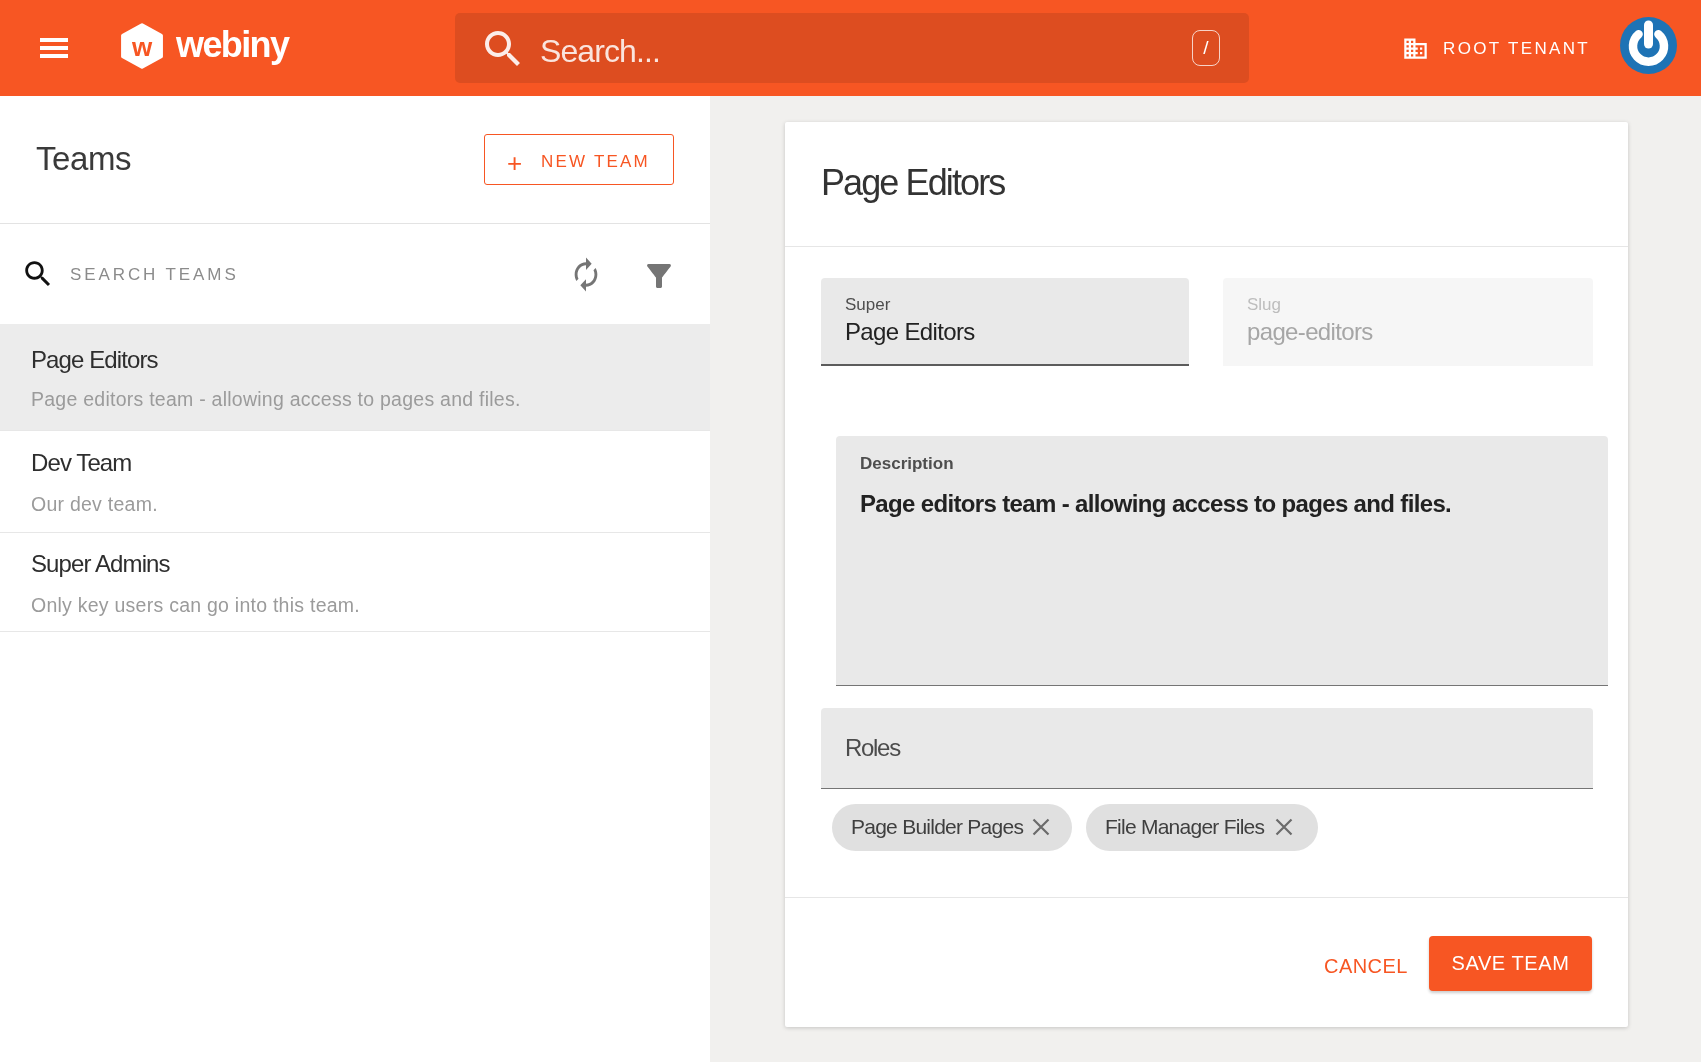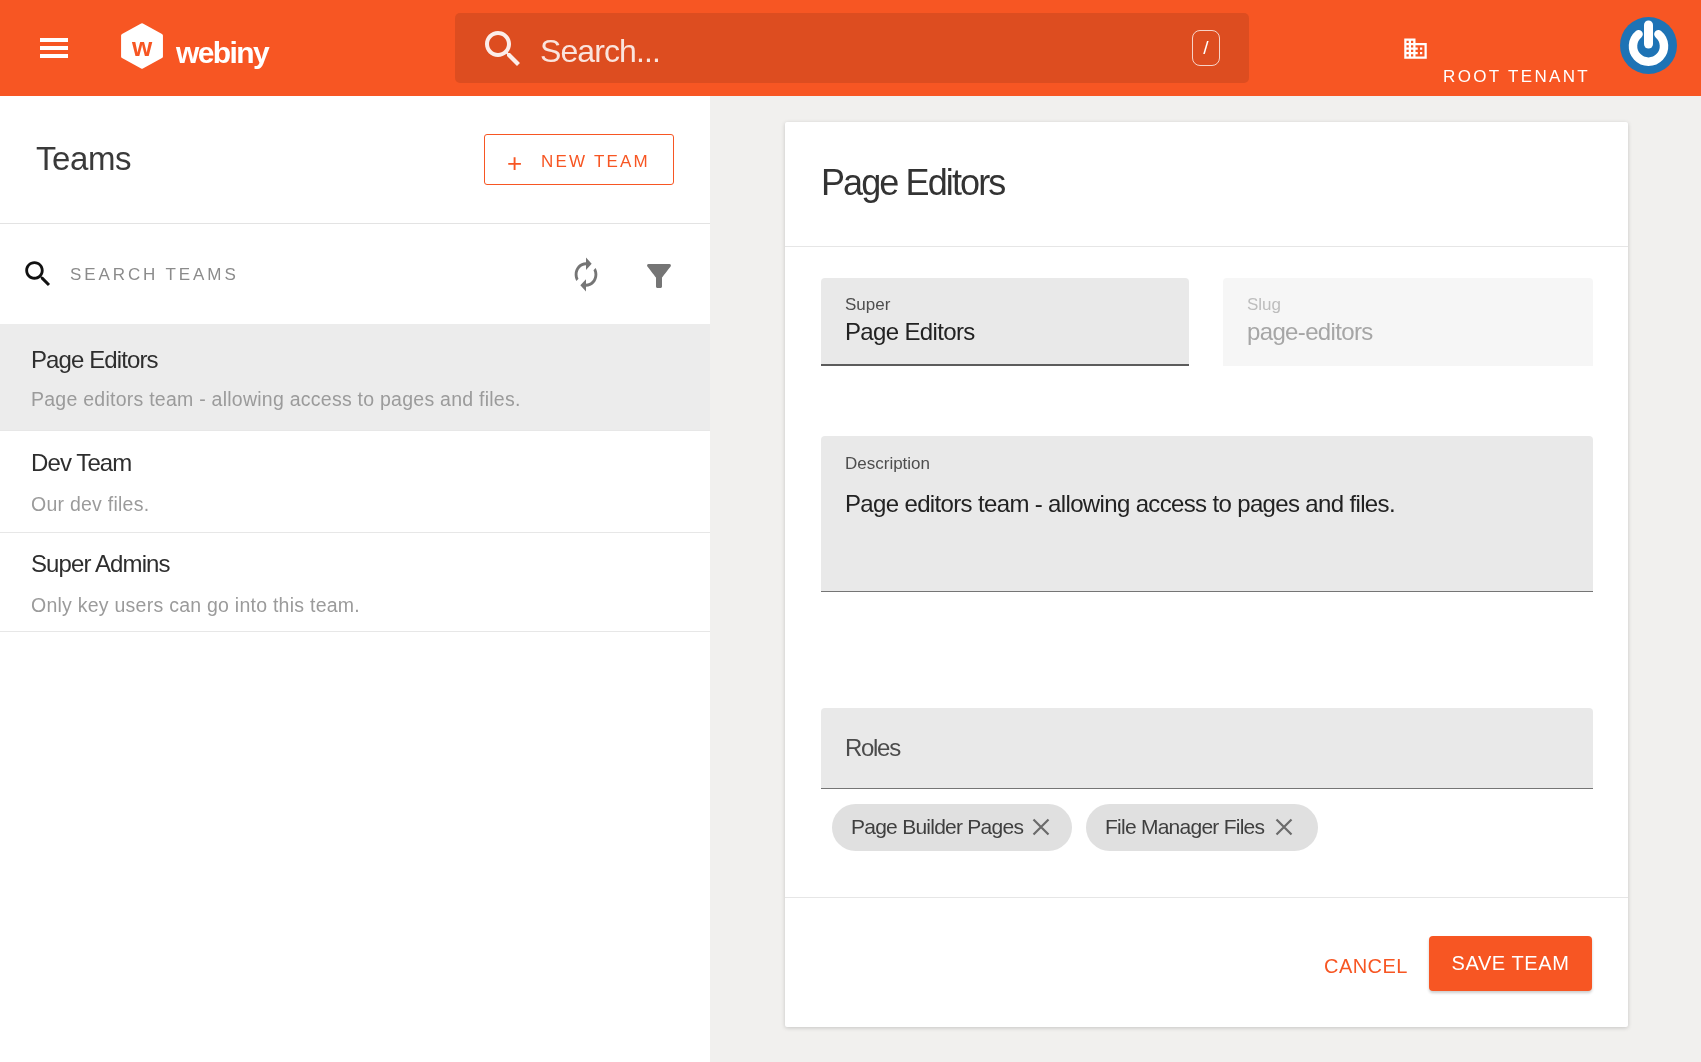--- a/index.html
+++ b/index.html
@@ -4,27 +4,27 @@
 <style>
   * { margin:0; padding:0; box-sizing:border-box; }
   html,body { width:1701px; height:1062px; overflow:hidden; }
   body { font-family:"Liberation Sans", sans-serif; position:relative; background:#f1f0ee; }
 
   
   .topbar { position:absolute; left:0; top:0; width:1701px; height:96px; background:#f75623; }
   .burger { position:absolute; left:40px; top:38px; width:28px; height:20px; }
   .burger div { position:absolute; left:0; width:28px; height:3.5px; background:#fff; }
   .logo-hex { position:absolute; left:121px; top:23px; }
-  .wordmark { position:absolute; left:176px; top:36px; color:#fff; font-size:30px; font-weight:bold; letter-spacing:-1.6px; }
+  .wordmark { position:absolute; left:176px; top:24px; color:#fff; font-size:36px; font-weight:bold; letter-spacing:-1.6px; }
   .searchbox { position:absolute; left:455px; top:13px; width:794px; height:70px; background:#dd4d20; border-radius:5px; }
   .searchbox svg { position:absolute; left:24px; top:12px; }
   .search-ph { position:absolute; left:85px; top:20px; font-size:32px; letter-spacing:-0.9px; color:rgba(255,255,255,0.85); }
   .slashkey { position:absolute; left:737px; top:17px; width:28px; height:36px; border:1.5px solid rgba(255,255,255,0.75); border-radius:8px; color:#fff; font-size:19px; text-align:center; line-height:33px; }
   .tenant { position:absolute; left:1402px; top:35px; color:#fff; }
-  .tenant-label { position:absolute; left:1443px; top:39px; font-size:17px; letter-spacing:2.35px; color:#fff;margin-top:28px; }
+  .tenant-label { position:absolute; left:1443px; top:39px; font-size:17px; letter-spacing:2.35px; color:#fff; }
   .avatar { position:absolute; left:1620px; top:17px; width:57px; height:57px; border-radius:50%; background:#1e73b5; }
 
   
   .left { position:absolute; left:0; top:96px; width:710px; height:966px; background:#fff; }
   .lp-title { position:absolute; left:36px; top:140px; font-size:33px; letter-spacing:-0.4px; color:#3a3a3a; }
   .newteam { position:absolute; left:484px; top:134px; width:190px; height:51px; border:1.5px solid #f75623; border-radius:3px; color:#f75623; }
   .newteam .plus { position:absolute; left:22px; top:13px; font-size:26px; font-weight:400; }
   .newteam .txt { position:absolute; left:56px; top:17px; font-size:17px; letter-spacing:2.2px; }
   .hr1 { position:absolute; left:0; top:223px; width:710px; height:1px; background:#e3e3e3; }
   .srow-icon { position:absolute; left:21px; top:257px; }
@@ -43,21 +43,21 @@
   .card-title { position:absolute; left:36px; top:40px; font-size:36px; letter-spacing:-1.9px; color:#333; }
   .card-hr { position:absolute; left:0; top:124px; width:843px; height:1px; background:#e6e6e6; }
 
   .fld { position:absolute; border-radius:4px 4px 0 0; }
   .fld .lab { position:absolute; left:24px; font-size:17px; color:#4e4e4e; }
   .fld .val { position:absolute; left:24px; font-size:24px; letter-spacing:-0.65px; color:#222; }
   .f-name { left:36px; top:156px; width:368px; height:88px; background:#e9e9e9; border-bottom:2px solid #5c5c5c; }
   .f-slug { left:438px; top:156px; width:370px; height:88px; background:#f6f6f6; }
   .f-slug .lab { color:#bdbdbd; }
   .f-slug .val { color:#a6a6a6; }
-  .f-desc { left:36px; top:314px; width:772px; height:156px; background:#e9e9e9; border-bottom:1.5px solid #757575; }
+  .f-desc { left:51px; top:314px; width:772px; height:250px; background:#e9e9e9; border-bottom:1.5px solid #757575;font-weight:bold; }
   .f-roles { left:36px; top:586px; width:772px; height:81px; background:#e9e9e9; border-bottom:1.5px solid #757575; }
   .f-roles .lab2 { position:absolute; left:24px; top:26px; font-size:24px; letter-spacing:-1.3px; color:#4c4c4c; }
 
   .chip { position:absolute; height:47px; background:#e0e0e0; border-radius:24px; color:#3f3f3f; font-size:21px; letter-spacing:-0.75px; white-space:nowrap; }
 
   .foot-hr { position:absolute; left:0; top:775px; width:843px; height:1px; background:#e6e6e6; }
   .cancel { position:absolute; left:539px; top:833px; font-size:20px; letter-spacing:0.45px; color:#f75623; }
   .savebtn { position:absolute; left:644px; top:814px; width:163px; height:55px; background:#f75623; border-radius:4px; box-shadow:0 2px 3px rgba(0,0,0,0.2); color:#fff; font-size:20px; letter-spacing:0.6px; text-align:center; line-height:55px; }
 </style>
 </head>
@@ -112,21 +112,21 @@
     <path fill="#757575" d="M4.25 5.61C6.27 8.2 10 13 10 13v6c0 .55.45 1 1 1h2c.55 0 1-.45 1-1v-6s3.72-4.8 5.74-7.39C20.25 4.95 19.78 4 18.95 4H5.04c-.83 0-1.3.95-.79 1.61z"></path>
   </svg>
 
 <div class="litem sel" style="top:324px; height:106px;">
   <div class="t" style="top:22px;">Page Editors</div>
   <div class="d" style="top:64px;">Page editors team - allowing access to pages and files.</div>
 </div>
 <div class="ldiv" style="top:430px;"></div>
 <div class="litem" style="top:431px; height:101px;">
   <div class="t" style="top:18px;">Dev Team</div>
-  <div class="d" style="top:62px;">Our dev files.</div>
+  <div class="d" style="top:62px;">Our dev team.</div>
 </div>
 <div class="ldiv" style="top:532px;"></div>
 <div class="litem" style="top:533px; height:98px;">
   <div class="t" style="top:17px;">Super Admins</div>
   <div class="d" style="top:61px;">Only key users can go into this team.</div>
 </div>
 <div class="ldiv" style="top:631px;"></div>
 
 <div class="card">
   <div class="card-title">Page Editors</div>

